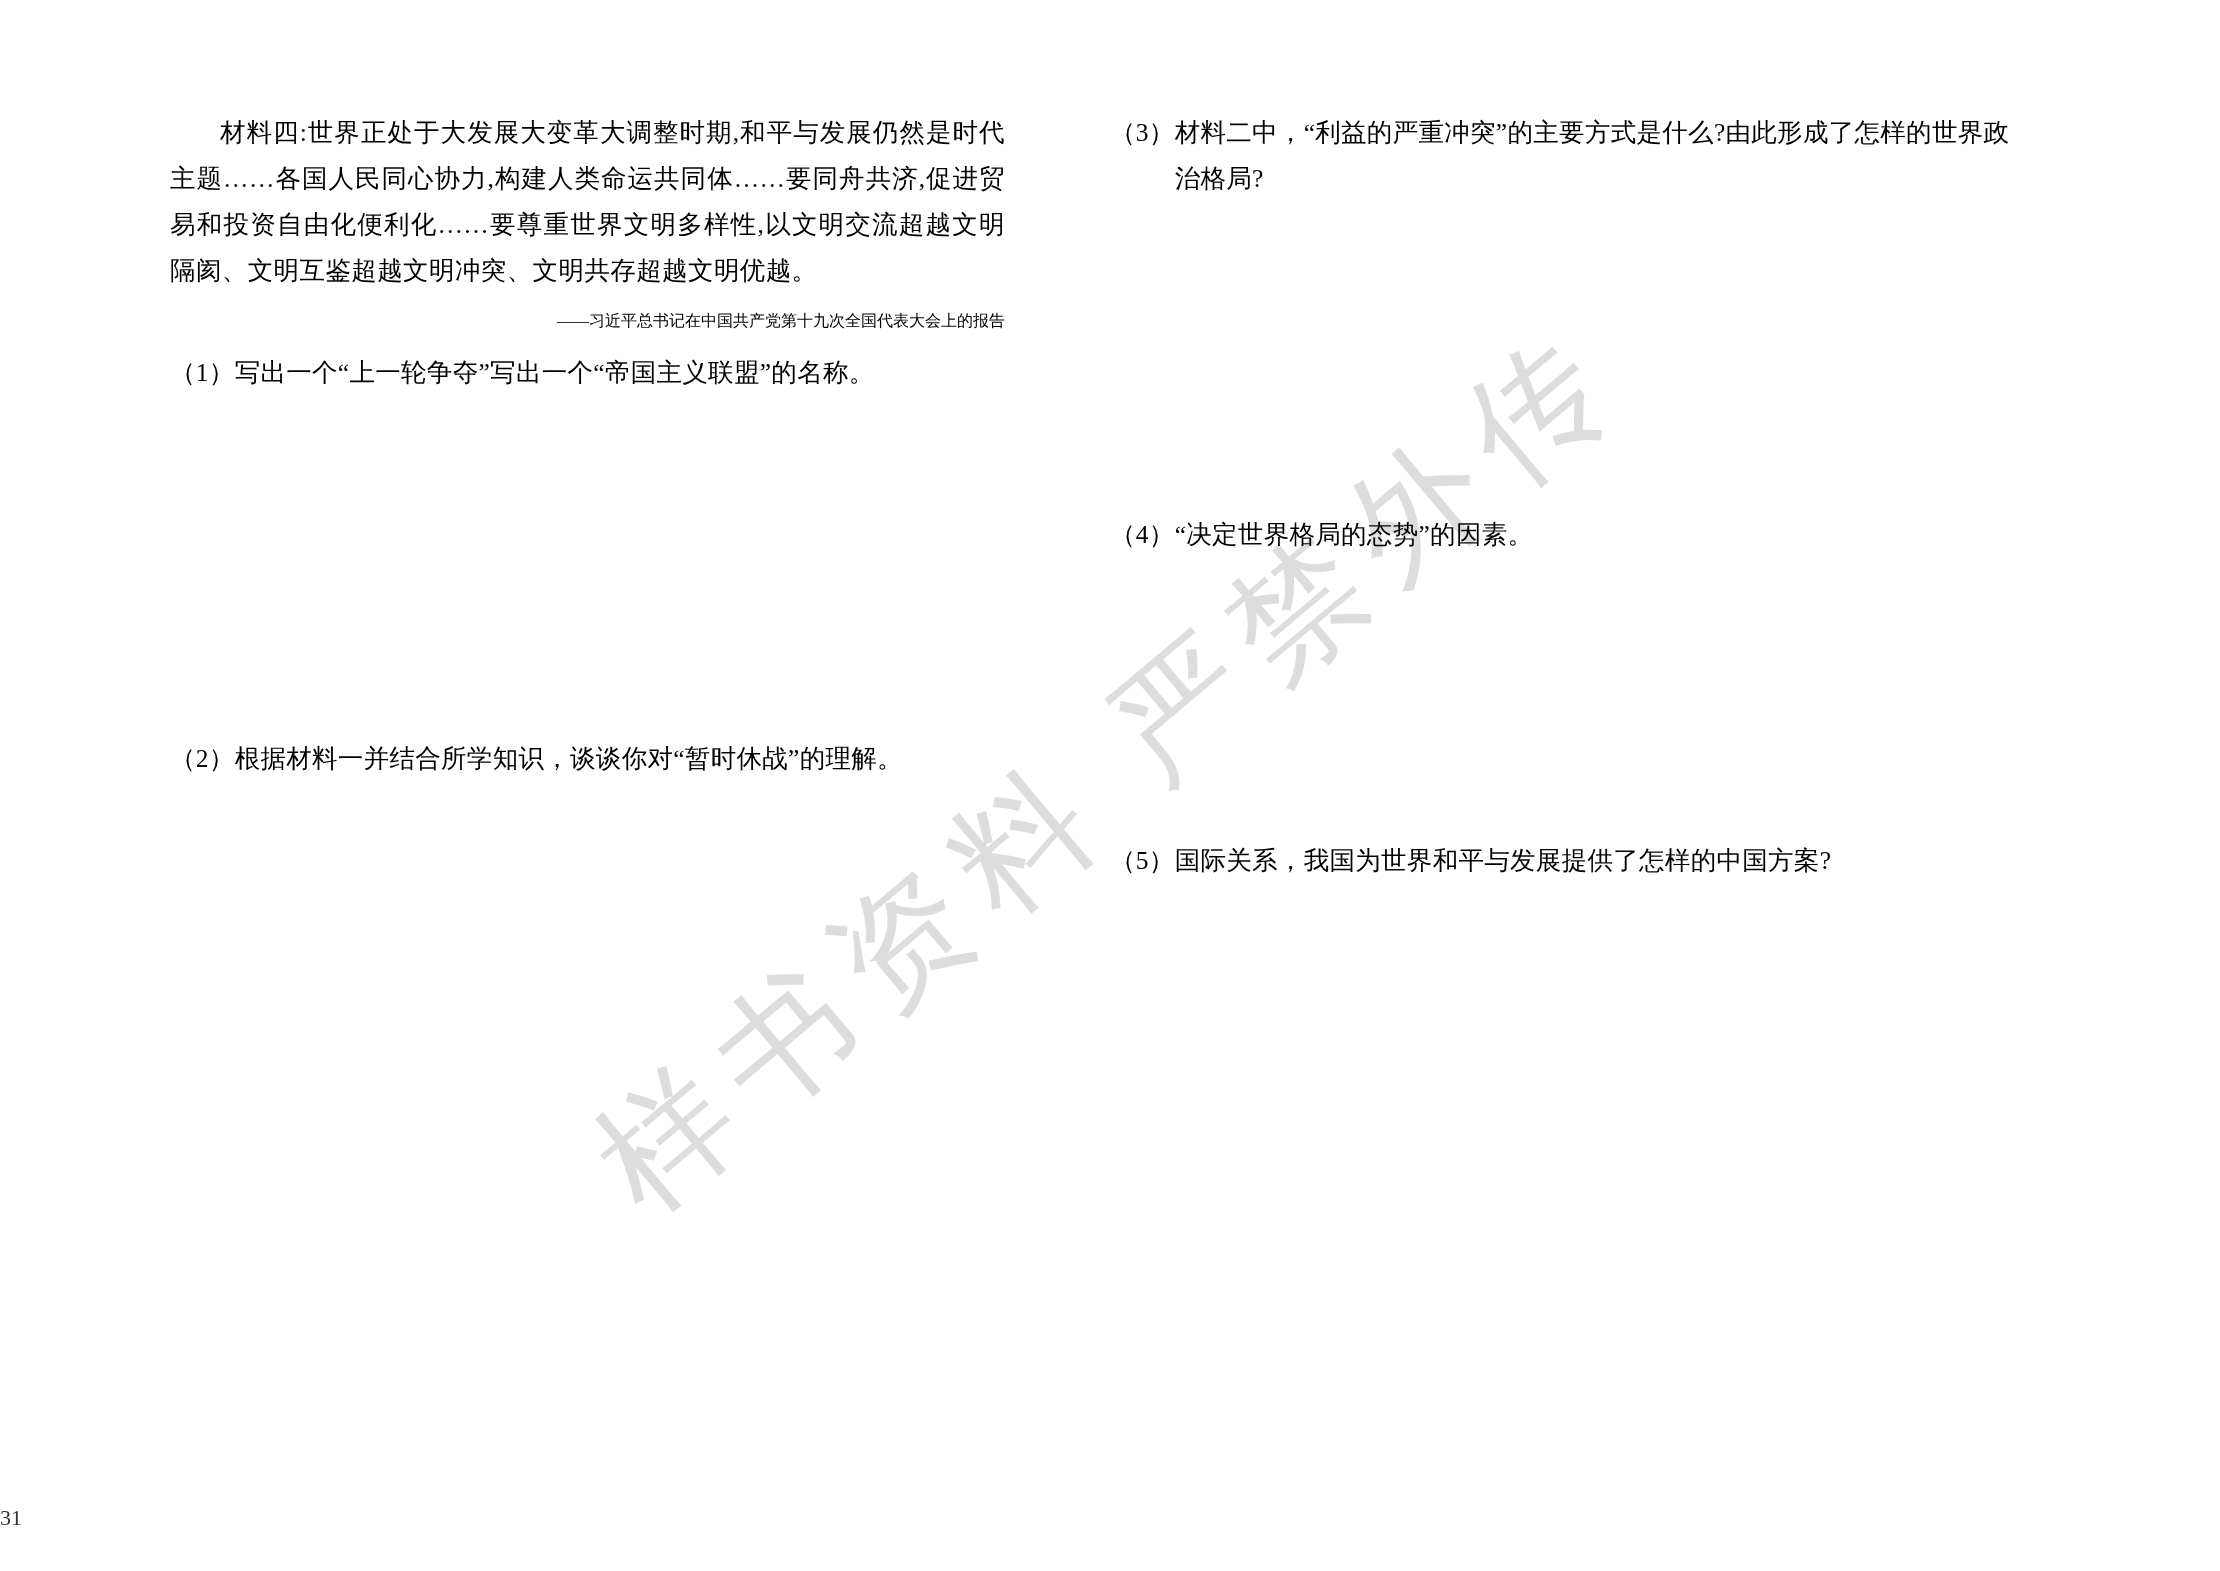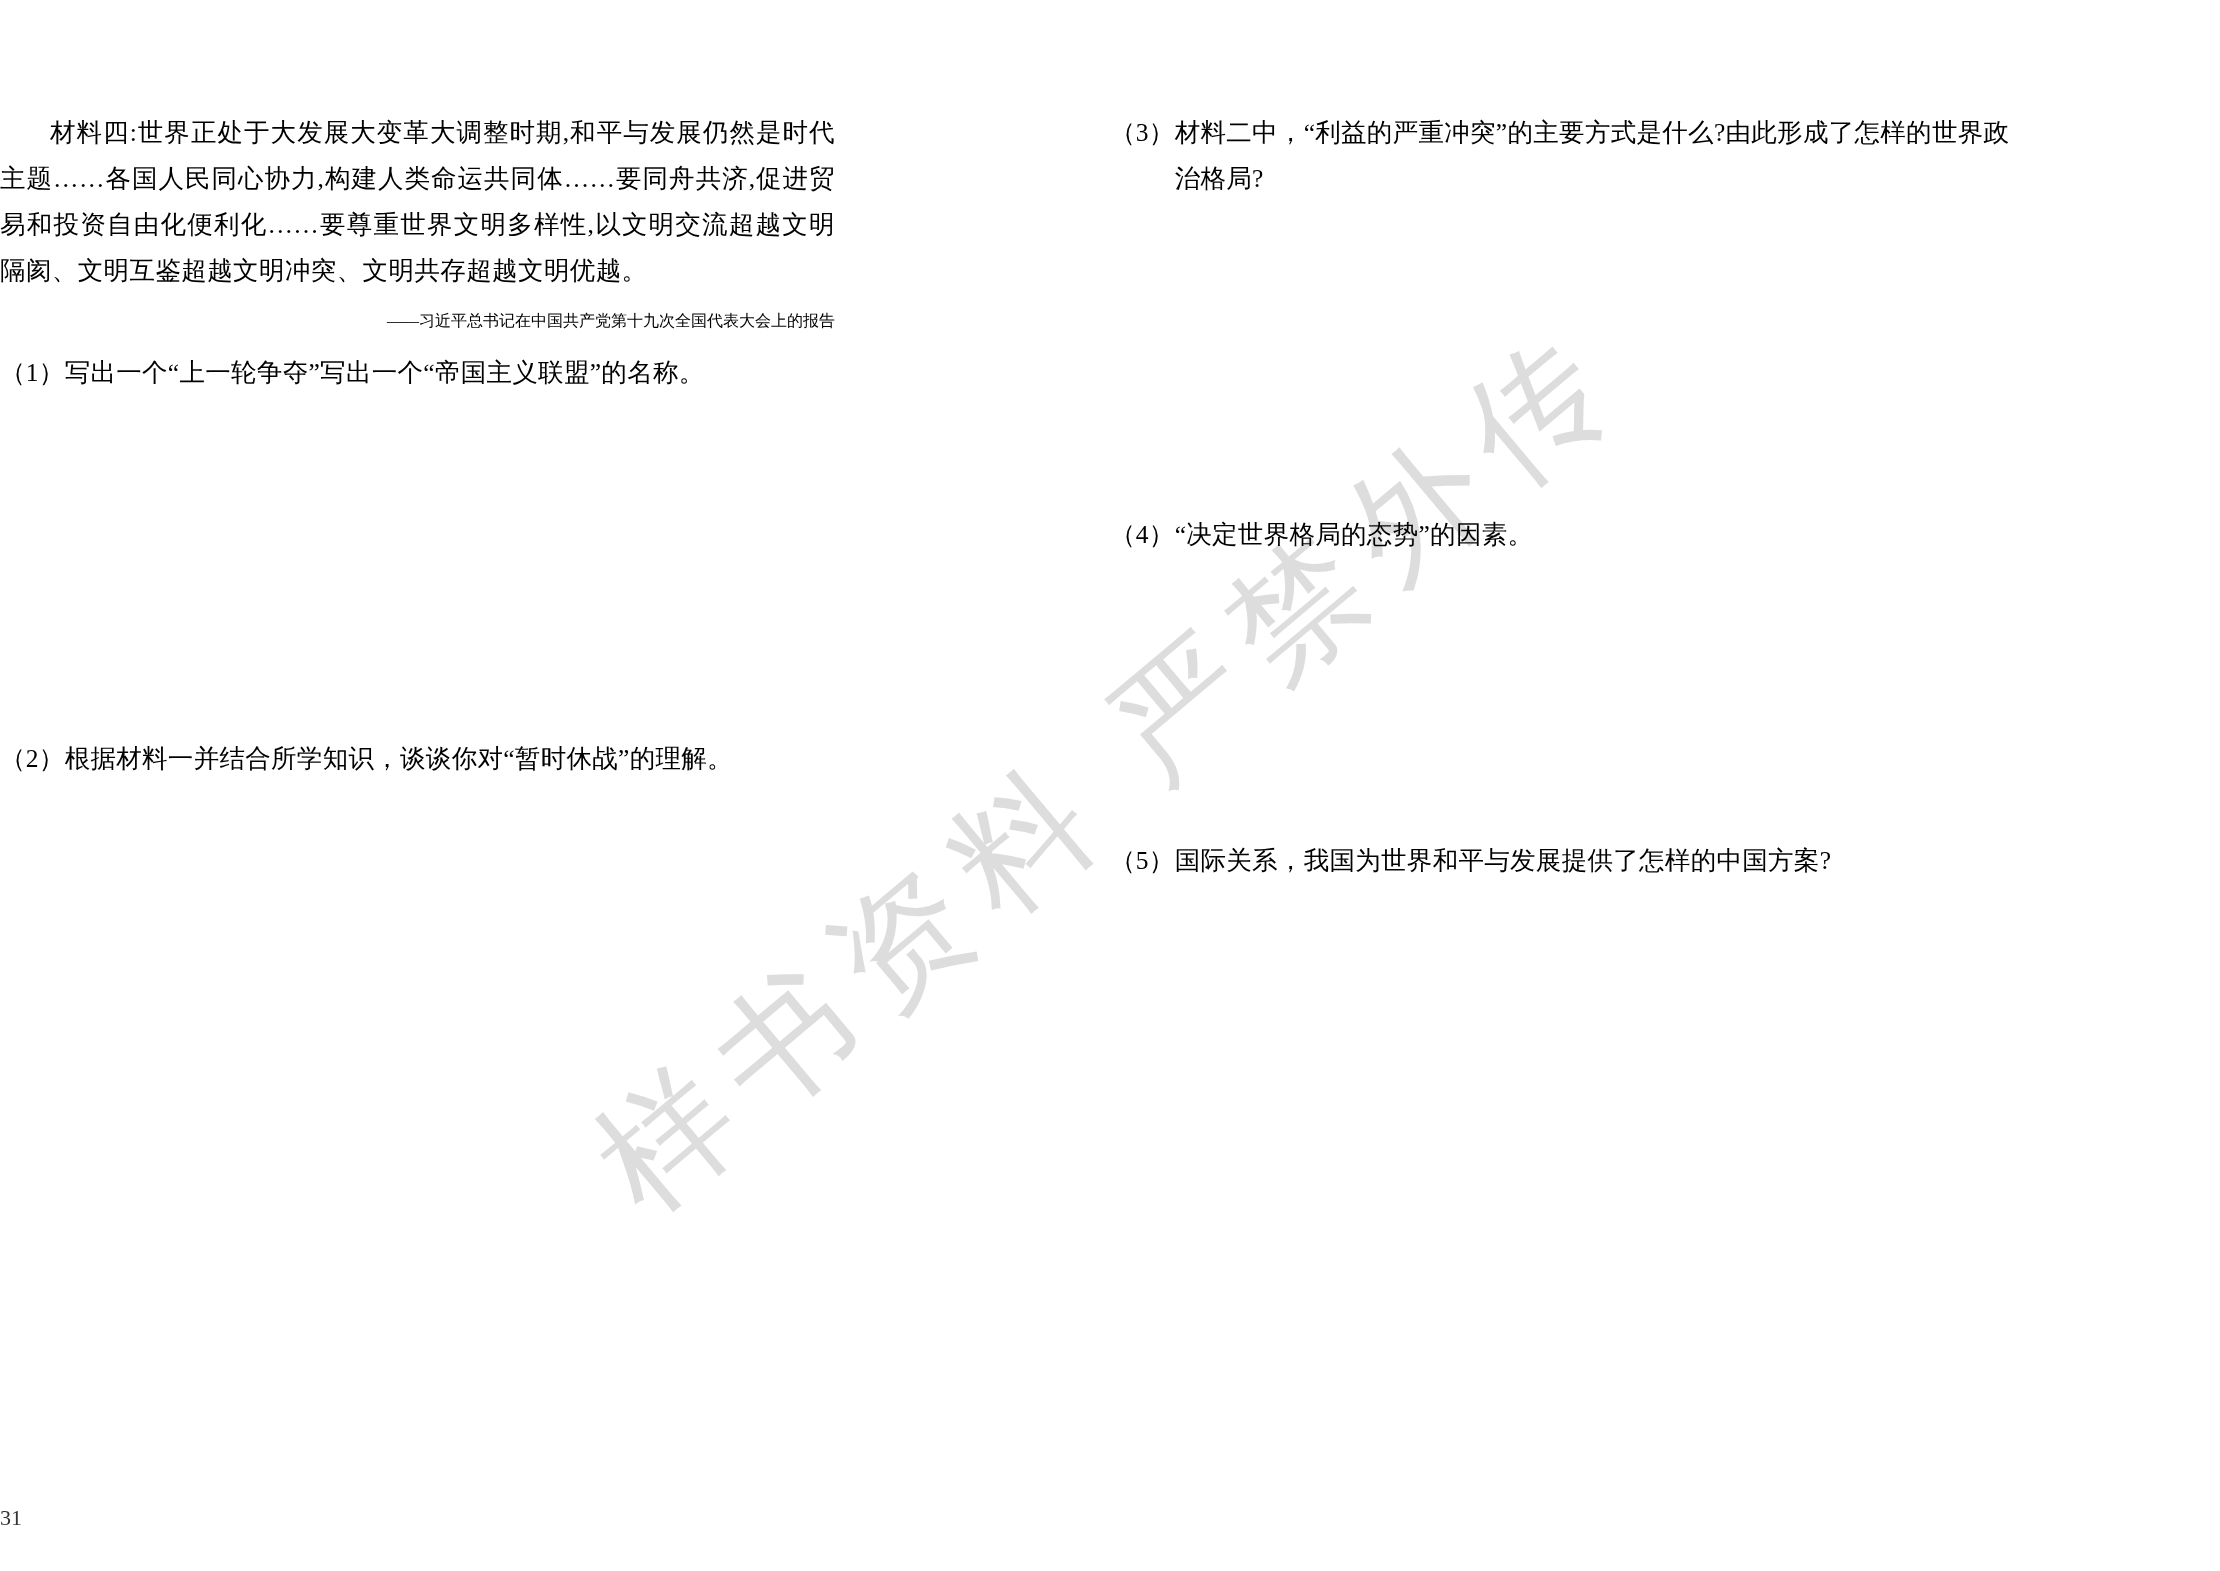--- a/index.html
+++ b/index.html
@@ -43,20 +43,21 @@
   }
   .columns {
     position: relative;
     z-index: 10;
     display: flex;
     flex-direction: row;
     padding-top: 110px;
   }
   .col-left {
     width: 1060px;
+    padding-left: 170px;
     box-sizing: border-box;
   }
   .col-right {
     width: 1160px;
     padding-left: 50px;
     padding-right: 130px;
     box-sizing: border-box;
   }
   .material-block {
     font-size: 25.5px;

